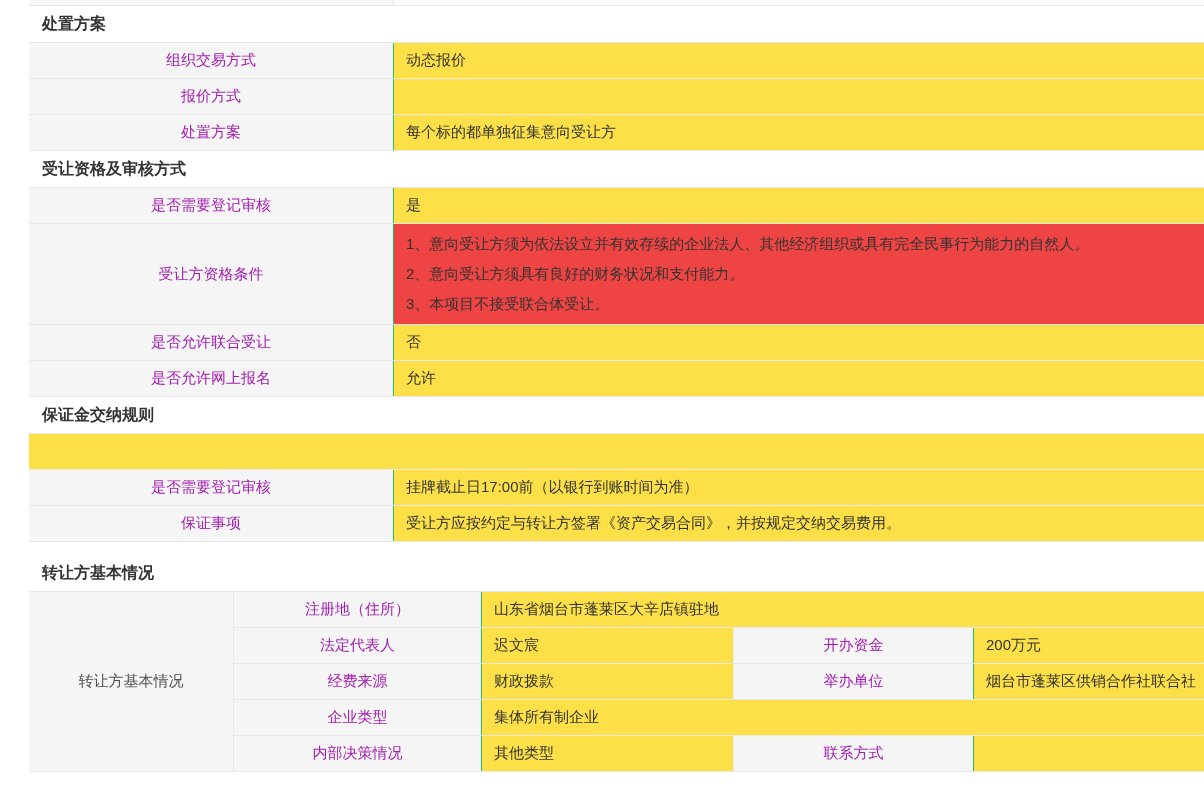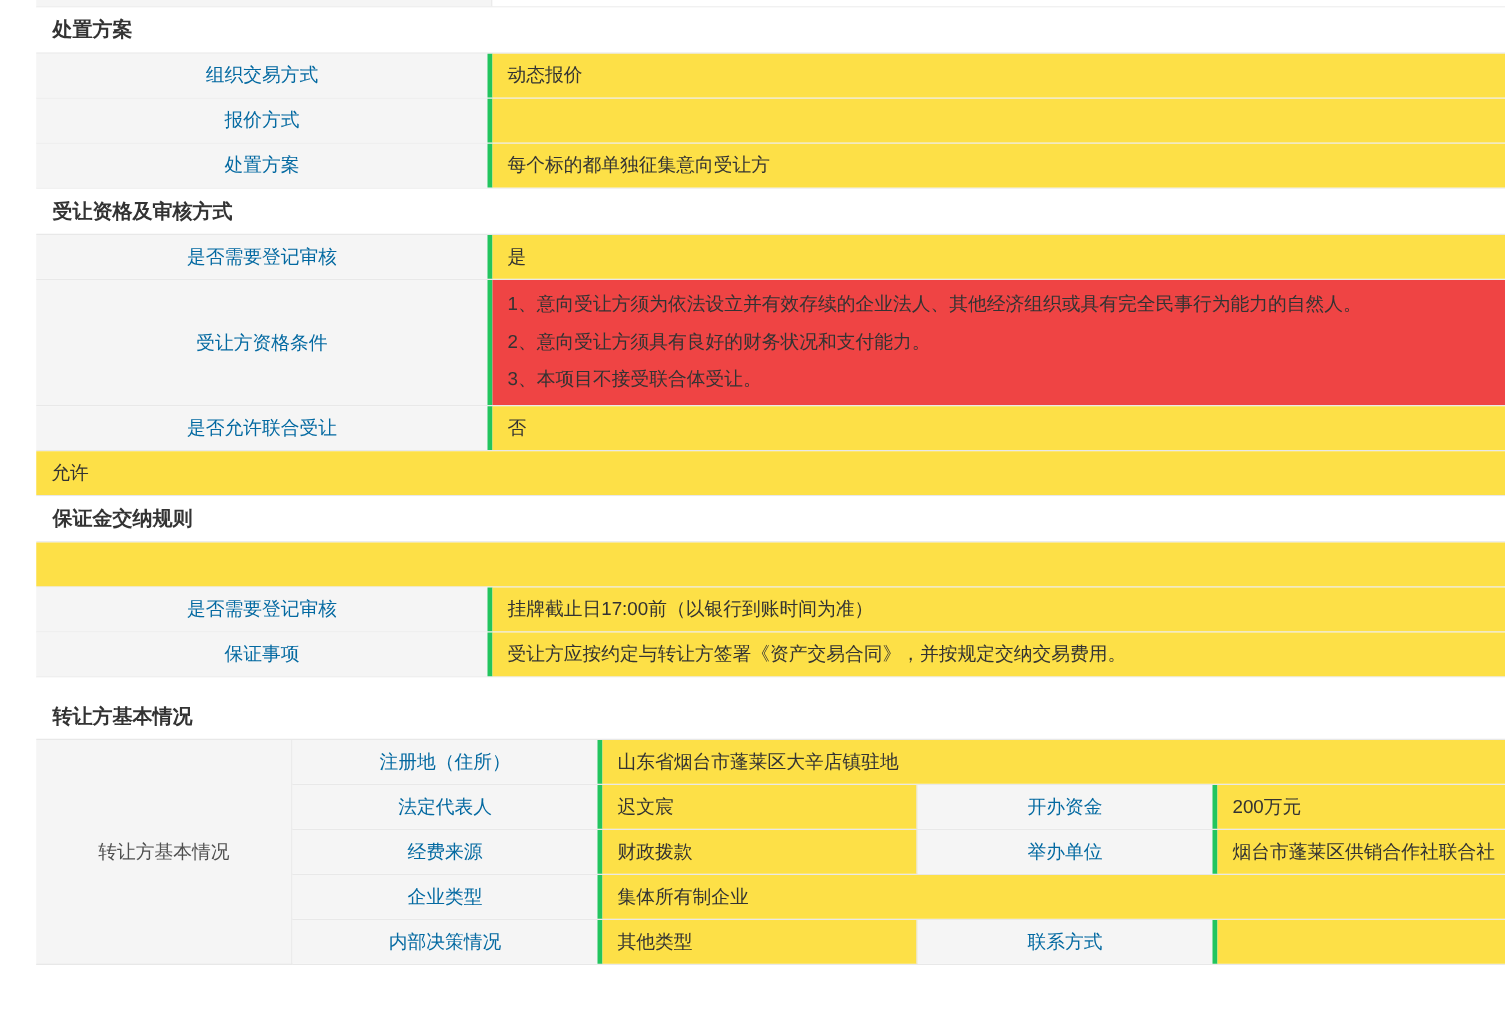--- a/index.html
+++ b/index.html
@@ -10,26 +10,26 @@
     font-family: "Liberation Sans", "DejaVu Sans", sans-serif;
     font-size: 15px;
     color: #333333;
   }
   .page { width: 1204px; margin-left: 29px; }
 
   
   .row { display: flex; border-bottom: 1px solid #e8e8e8; min-height: 36px; }
   .lbl {
     background: #f5f5f5;
-    color: #0369a1;
+    color: #a21caf;
     display: flex;
     align-items: center;
     justify-content: center;
     text-align: center;
-    border-right: 4px solid #22c55e;
+    border-right: 1px solid #22c55e;
     flex-shrink: 0;
   }
   .val {
     flex: 1 1 auto;
     display: flex;
     align-items: center;
     padding: 6px 12px;
     color: #333333;
     background: #fde047;
   }
@@ -117,20 +117,21 @@
         <div>1、意向受让方须为依法设立并有效存续的企业法人、其他经济组织或具有完全民事行为能力的自然人。</div>
         <div>2、意向受让方须具有良好的财务状况和支付能力。</div>
         <div>3、本项目不接受联合体受让。</div>
       </div>
     </div>
     <div class="row">
       <div class="lbl">是否允许联合受让</div>
       <div class="val">否</div>
     </div>
     <div class="row">
+      <div class="lbl">是否允许网上报名</div>
       <div class="val">允许</div>
     </div>
 
     <div class="section-header">保证金交纳规则</div>
     <div class="row">
       <div class="val"></div>
     </div>
     <div class="row">
       <div class="lbl">是否需要登记审核</div>
       <div class="val">挂牌截止日17:00前（以银行到账时间为准）</div>

